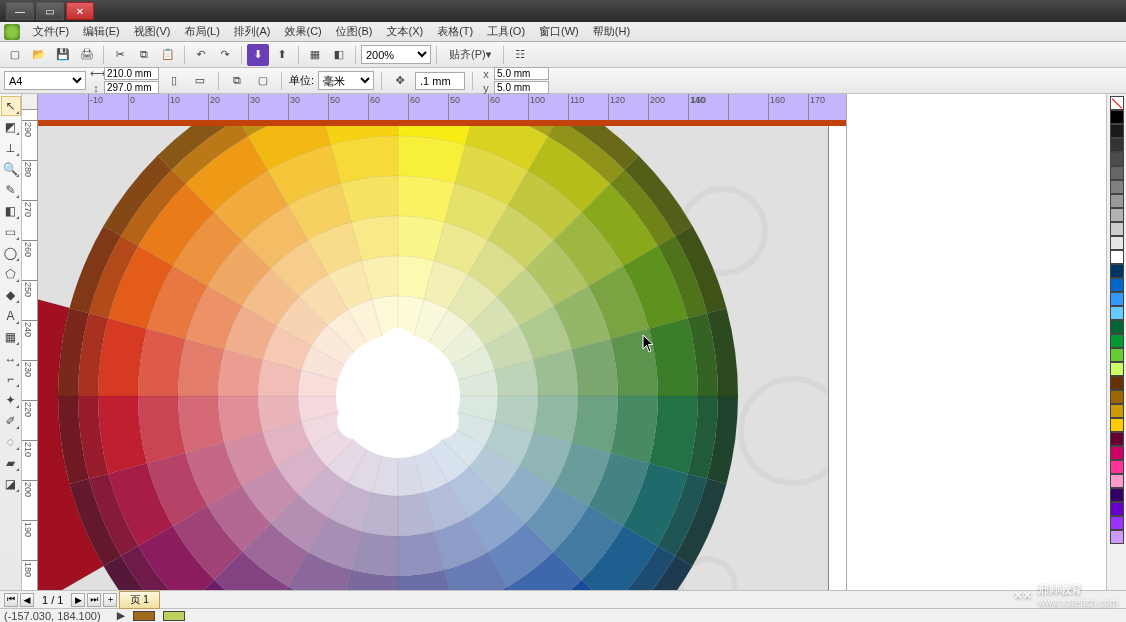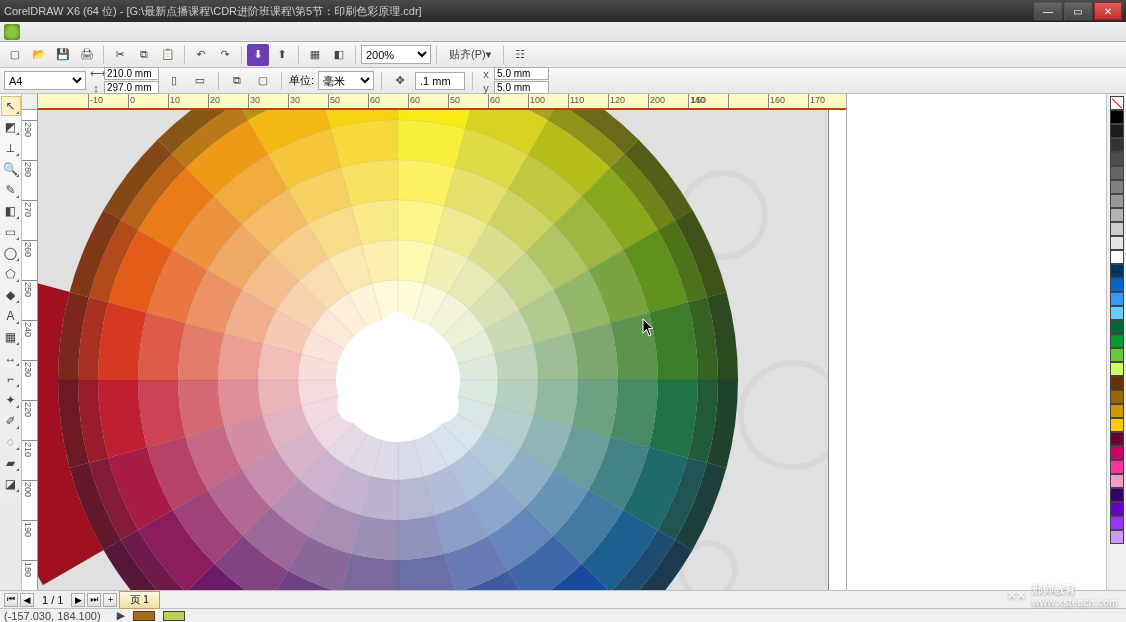--- a/index.html
+++ b/index.html
@@ -21,21 +21,21 @@
 .spinpair { display: flex; flex-direction: column; gap: 1px; }
 .spinpair .row { display: flex; align-items: center; gap: 2px; font-size: 10px; }
 .spinpair .lbl { width: 12px; text-align: center; color: #555; }
 .spinpair input { width: 55px; height: 13px; border: 1px solid #aaa; font-size: 10px; padding: 0 2px; }
 .workspace { display: flex; height: calc(622px - 22px - 20px - 26px - 26px - 18px - 14px); position: relative; }
 .toolbox { width: 22px; background: linear-gradient(#f8f8f8,#e8e8e8); border-right: 1px solid #c0c0c0; display: flex; flex-direction: column; align-items: center; padding-top: 2px; gap: 1px; }
 .tool { width: 20px; height: 20px; display: flex; align-items: center; justify-content: center; border: 1px solid transparent; font-size: 12px; color: #444; position: relative; }
 .tool.active { background: #fff0cc; border-color: #e0c070; }
 .tool .tri { position: absolute; right: 1px; bottom: 1px; width: 0; height: 0; border-right: 3px solid #666; border-top: 3px solid transparent; }
 .center { flex: 1; display: flex; flex-direction: column; position: relative; }
-.ruler-h { height: 16px; background: #fef9c3; border-bottom: 2px solid #c2410c; position: relative; overflow: hidden; margin-left: 16px; }
+.ruler-h { height: 32px; background: #c4b5fd; border-bottom: 6px solid #c2410c; position: relative; overflow: hidden; margin-left: 16px; }
 .ruler-h .tick { position: absolute; top: 0; bottom: 0; border-left: 1px solid #888; }
 .ruler-h .ticklabel { position: absolute; top: 1px; font-size: 9px; color: #555; transform: translateX(2px); }
 .ruler-v { width: 16px; background: #fff; border-right: 1px solid #999; position: absolute; left: 0; top: 16px; bottom: 0; overflow: hidden; }
 .ruler-v .tick { position: absolute; left: 0; right: 0; border-top: 1px solid #888; }
 .ruler-v .ticklabel { position: absolute; left: 1px; font-size: 9px; color: #555; writing-mode: vertical-rl; transform: translateY(2px); }
 .ruler-corner { width: 16px; height: 16px; background: #f0f0f0; border-right: 1px solid #999; border-bottom: 1px solid #999; position: absolute; left: 0; top: 0; }
 .canvas-area { flex: 1; background: #e0e0e0; position: relative; overflow: hidden; margin-left: 16px; }
 .doc-page { position: absolute; background: #fff; border: 1px solid #888; }
 .color-wheel-svg { position: absolute; left: -10px; top: -40px; }
 .right-panel { width: 260px; background: #fff; border-left: 1px solid #aaa; }
@@ -43,37 +43,50 @@
 .swatch { width: 14px; height: 14px; border: 1px solid #444; }
 .swatch.none { background: #fff; position: relative; }
 .swatch.none:after { content: ""; position: absolute; left: -1px; right: -1px; top: 50%; border-top: 1px solid red; transform: rotate(45deg); }
 .pager { height: 18px; background: #f0f0f0; border-top: 1px solid #c0c0c0; display: flex; align-items: center; padding: 0 4px; gap: 2px; font-size: 10px; }
 .pager .nav { width: 14px; height: 14px; border: 1px solid #aaa; background: linear-gradient(#fff,#ddd); display: flex; align-items: center; justify-content: center; font-size: 9px; }
 .pager .tab { padding: 1px 10px; background: linear-gradient(#fff8e0,#f0e0a0); border: 1px solid #c0a050; font-size: 10px; }
 .status { height: 14px; background: #f0f0f0; border-top: 1px solid #c0c0c0; display: flex; align-items: center; padding: 0 4px; font-size: 10px; color: #444; gap: 8px; }
 .status .fill-sw { display: inline-block; width: 22px; height: 10px; border: 1px solid #444; }
 .cursor { position: absolute; width: 14px; height: 20px; pointer-events: none; }
 .watermark { position: absolute; right: 8px; bottom: 14px; color: rgba(255,255,255,.9); font-size: 20px; font-weight: bold; text-shadow: 0 1px 3px rgba(0,0,0,.4); display: flex; align-items: center; gap: 6px; }
-.watermark .sub { font-size: 10px; display: block; color: rgba(255,255,255,.8); font-weight: bold; }
+.watermark .sub { font-size: 10px; display: block; color: rgba(255,255,255,.8); font-weight: normal; }
 .faint-smiley { position: absolute; border: 6px solid rgba(0,0,0,.04); border-radius: 50%; }
 </style>
 </head>
 <body>
 
 <div class="titlebar">
-  <div class="title">CorelDRAW X6 (64 位) - [G:\最新点播课程\CDR进阶班课程\第5节：印刷色彩原理.cdr]</div>
   <div class="win-btns">
     <div class="win-btn">—</div>
     <div class="win-btn">▭</div>
     <div class="win-btn close">✕</div>
   </div>
 </div>
 
 <div class="menubar">
   <div class="app-icon"></div>
+  <div id="menu-items" style="display: flex;">
+      <div class="mi">文件(F)</div>
+      <div class="mi">编辑(E)</div>
+      <div class="mi">视图(V)</div>
+      <div class="mi">布局(L)</div>
+      <div class="mi">排列(A)</div>
+      <div class="mi">效果(C)</div>
+      <div class="mi">位图(B)</div>
+      <div class="mi">文本(X)</div>
+      <div class="mi">表格(T)</div>
+      <div class="mi">工具(O)</div>
+      <div class="mi">窗口(W)</div>
+      <div class="mi">帮助(H)</div>
+    </div>
 </div>
 
 <div class="toolbar1">
   <div class="tb-btn">▢</div>
   <div class="tb-btn">📂</div>
   <div class="tb-btn">💾</div>
   <div class="tb-btn">🖨</div>
   <div class="tb-sep"></div>
   <div class="tb-btn">✂</div>
   <div class="tb-btn">⧉</div>

